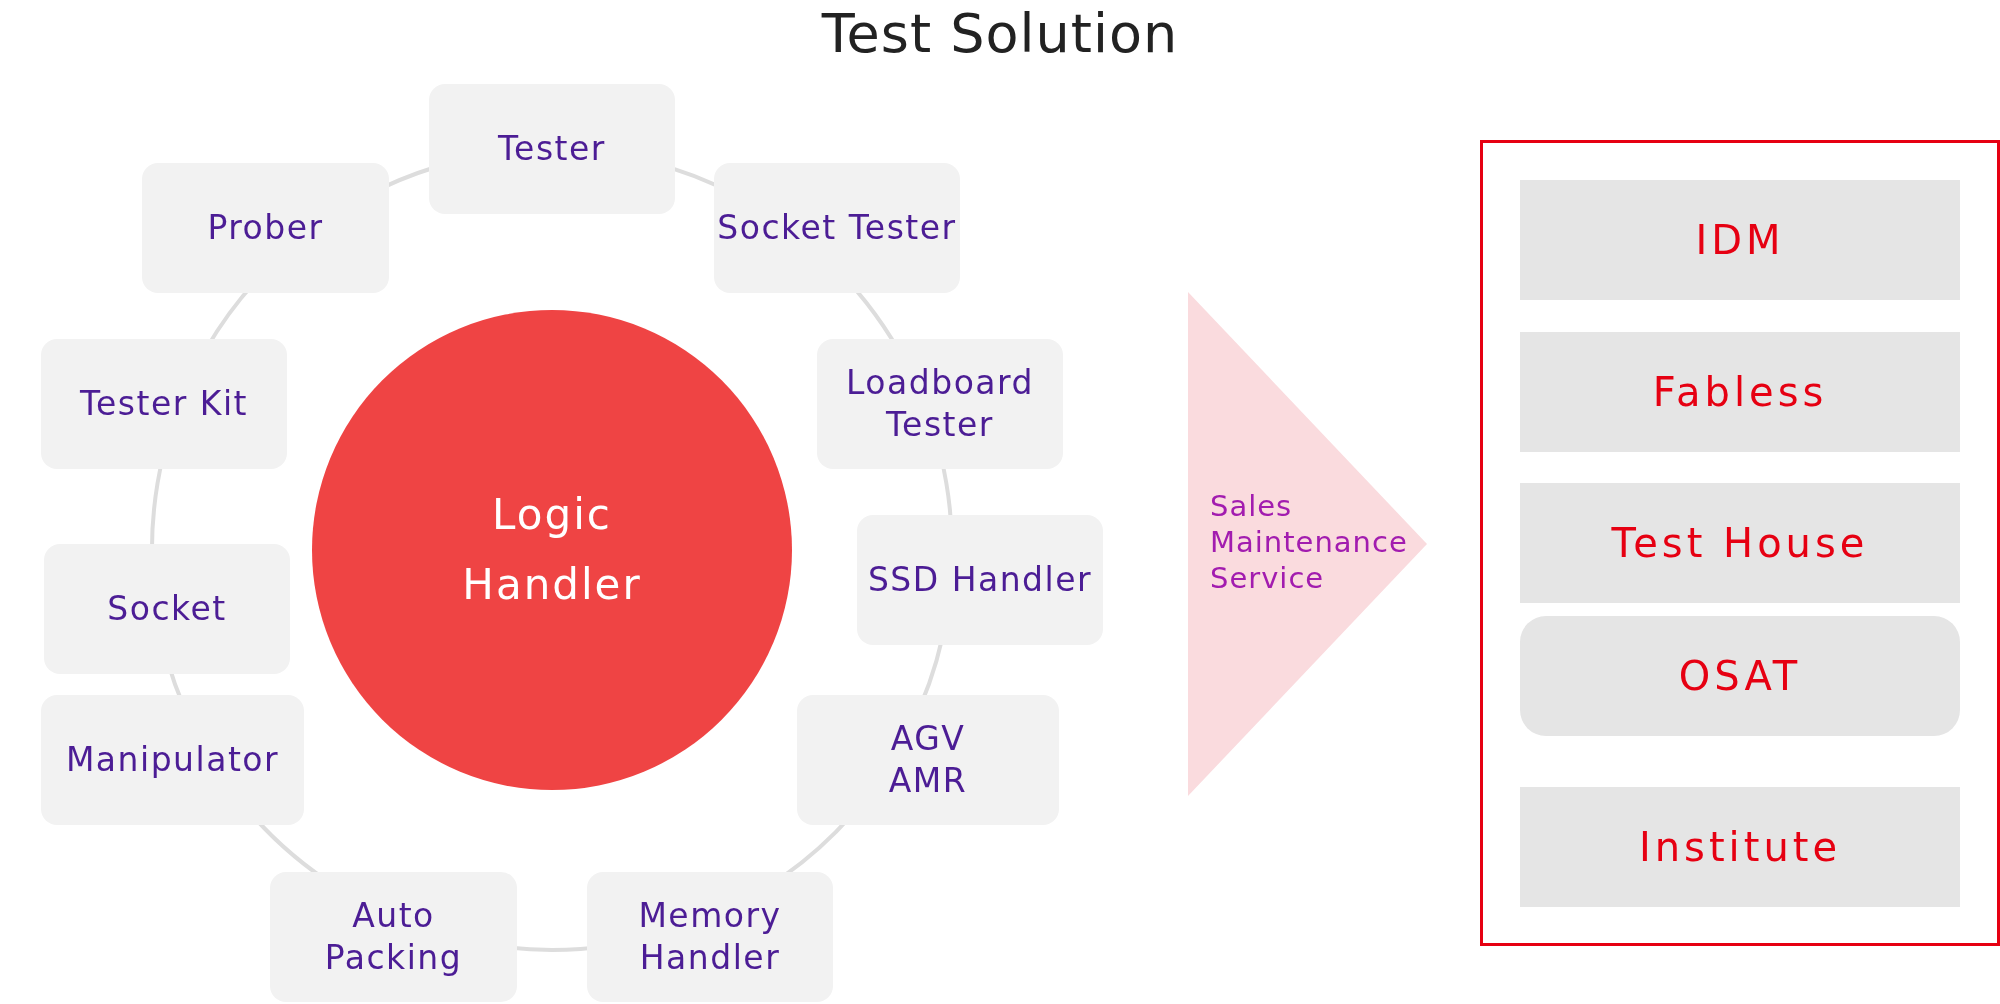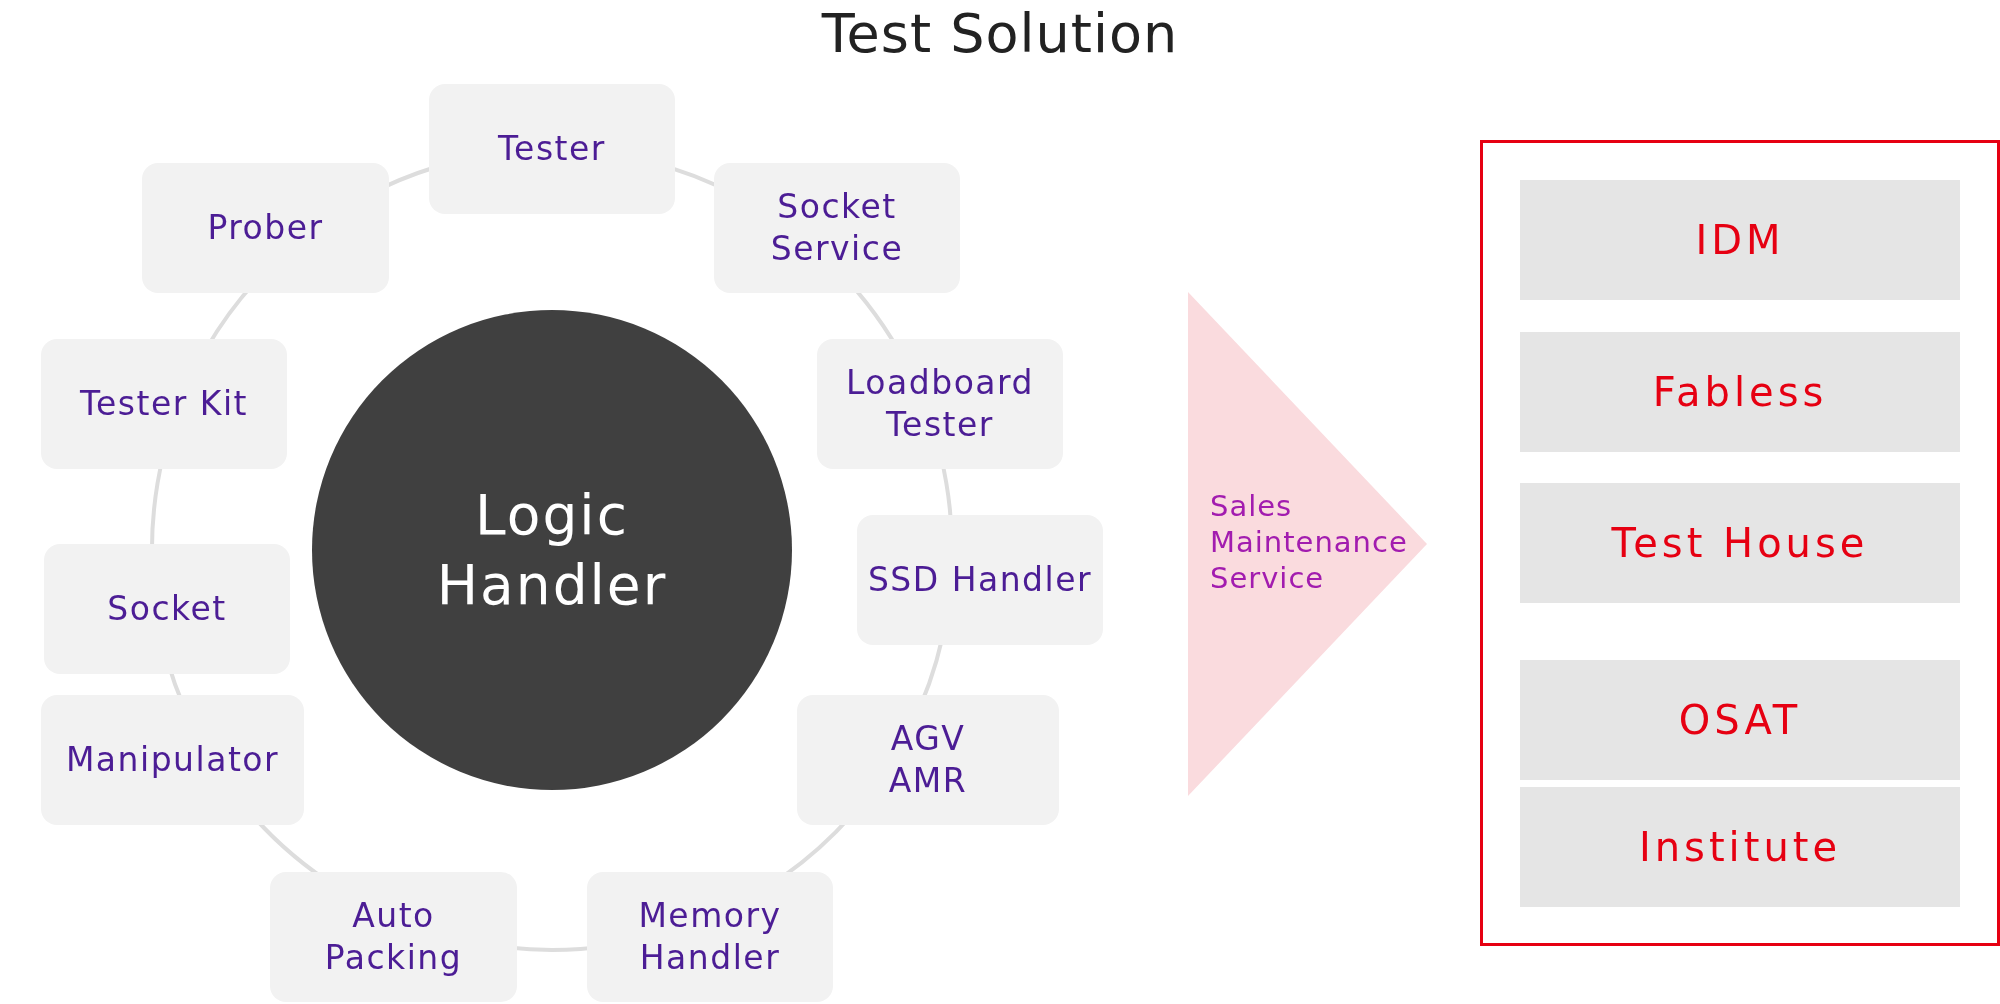--- a/index.html
+++ b/index.html
@@ -6,23 +6,23 @@
     body { width: 2000px; height: 1004px; position: relative; overflow: hidden;
            font-family: "DejaVu Sans", "Liberation Sans", sans-serif; }
     .title { position: absolute; left: 0; width: 2000px; top: 2px; text-align: center;
              font-size: 54px; color: #222222; letter-spacing: 1px; font-weight: 500; }
     svg.bg { position: absolute; left: 0; top: 0; }
     .node { position: absolute; background: #f2f2f2; border-radius: 16px;
             display: flex; align-items: center; justify-content: center; text-align: center;
             color: #4c1d95; font-size: 33px; line-height: 42px; letter-spacing: 1.5px;
             white-space: pre-line; box-sizing: border-box; }
     .hub { position: absolute; left: 312px; top: 310px; width: 480px; height: 480px;
-           border-radius: 50%; background: #404040; color: #ffffff;
+           border-radius: 50%; background: #ef4444; color: #ffffff;
            display: flex; align-items: center; justify-content: center; text-align: center;
-           font-size: 55px; line-height: 70px; letter-spacing: 2px; white-space: pre-line; }
+           font-size: 42px; line-height: 70px; letter-spacing: 2px; white-space: pre-line; }
     .arrow-text { position: absolute; left: 1210px; top: 488px; font-size: 29px; line-height: 36px;
                   color: #a21caf; letter-spacing: 1px; white-space: pre-line; }
     .target-frame { position: absolute; left: 1480px; top: 140px; width: 520px; height: 806px;
                     box-sizing: border-box; border: 3px solid #e60012; }
     .target { position: absolute; left: 1520px; width: 440px; height: 120px; background: #e5e5e5;
               display: flex; align-items: center; justify-content: center;
               color: #e60012; font-size: 40px; letter-spacing: 4px; font-weight: 500; }
   </style>
 </head>
 <body>
@@ -31,21 +31,21 @@
 
 <svg class="bg" width="2000" height="1004">
   <path d="M 552 150 A 400 400 0 1 1 551.9 150" fill="none" stroke="#dddddd" stroke-width="4"></path>
   <polygon points="1188,292 1188,796 1427,544" fill="#fadbde"></polygon>
 </svg>
 
 <div class="hub">Logic
 Handler</div>
 
 <div class="node" style="left:429px;top:84px;width:246px;height:130px;">Tester</div>
-<div class="node" style="left:714px;top:163px;width:246px;height:130px;">Socket Service</div>
+<div class="node" style="left:714px;top:163px;width:246px;height:130px;">Socket Tester</div>
 <div class="node" style="left:817px;top:339px;width:246px;height:130px;">Loadboard
 Tester</div>
 <div class="node" style="left:857px;top:515px;width:246px;height:130px;">SSD Handler</div>
 <div class="node" style="left:797px;top:695px;width:262px;height:130px;">AGV
 AMR</div>
 <div class="node" style="left:587px;top:872px;width:246px;height:130px;">Memory
 Handler</div>
 <div class="node" style="left:270px;top:872px;width:247px;height:130px;">Auto
 Packing</div>
 <div class="node" style="left:41px;top:695px;width:263px;height:130px;">Manipulator</div>
@@ -54,14 +54,14 @@
 <div class="node" style="left:142px;top:163px;width:247px;height:130px;">Prober</div>
 
 <div class="arrow-text">Sales
 Maintenance
 Service</div>
 
 <div class="target-frame"></div>
 <div class="target" style="top:180px;">IDM</div>
 <div class="target" style="top:332px;">Fabless</div>
 <div class="target" style="top:483px;">Test House</div>
-<div class="target" style="top:660px;">OSAT</div>
+<div class="target" style="top:616px;border-radius:26px;">OSAT</div>
 <div class="target" style="top:787px;">Institute</div>
 
 </body></html>

